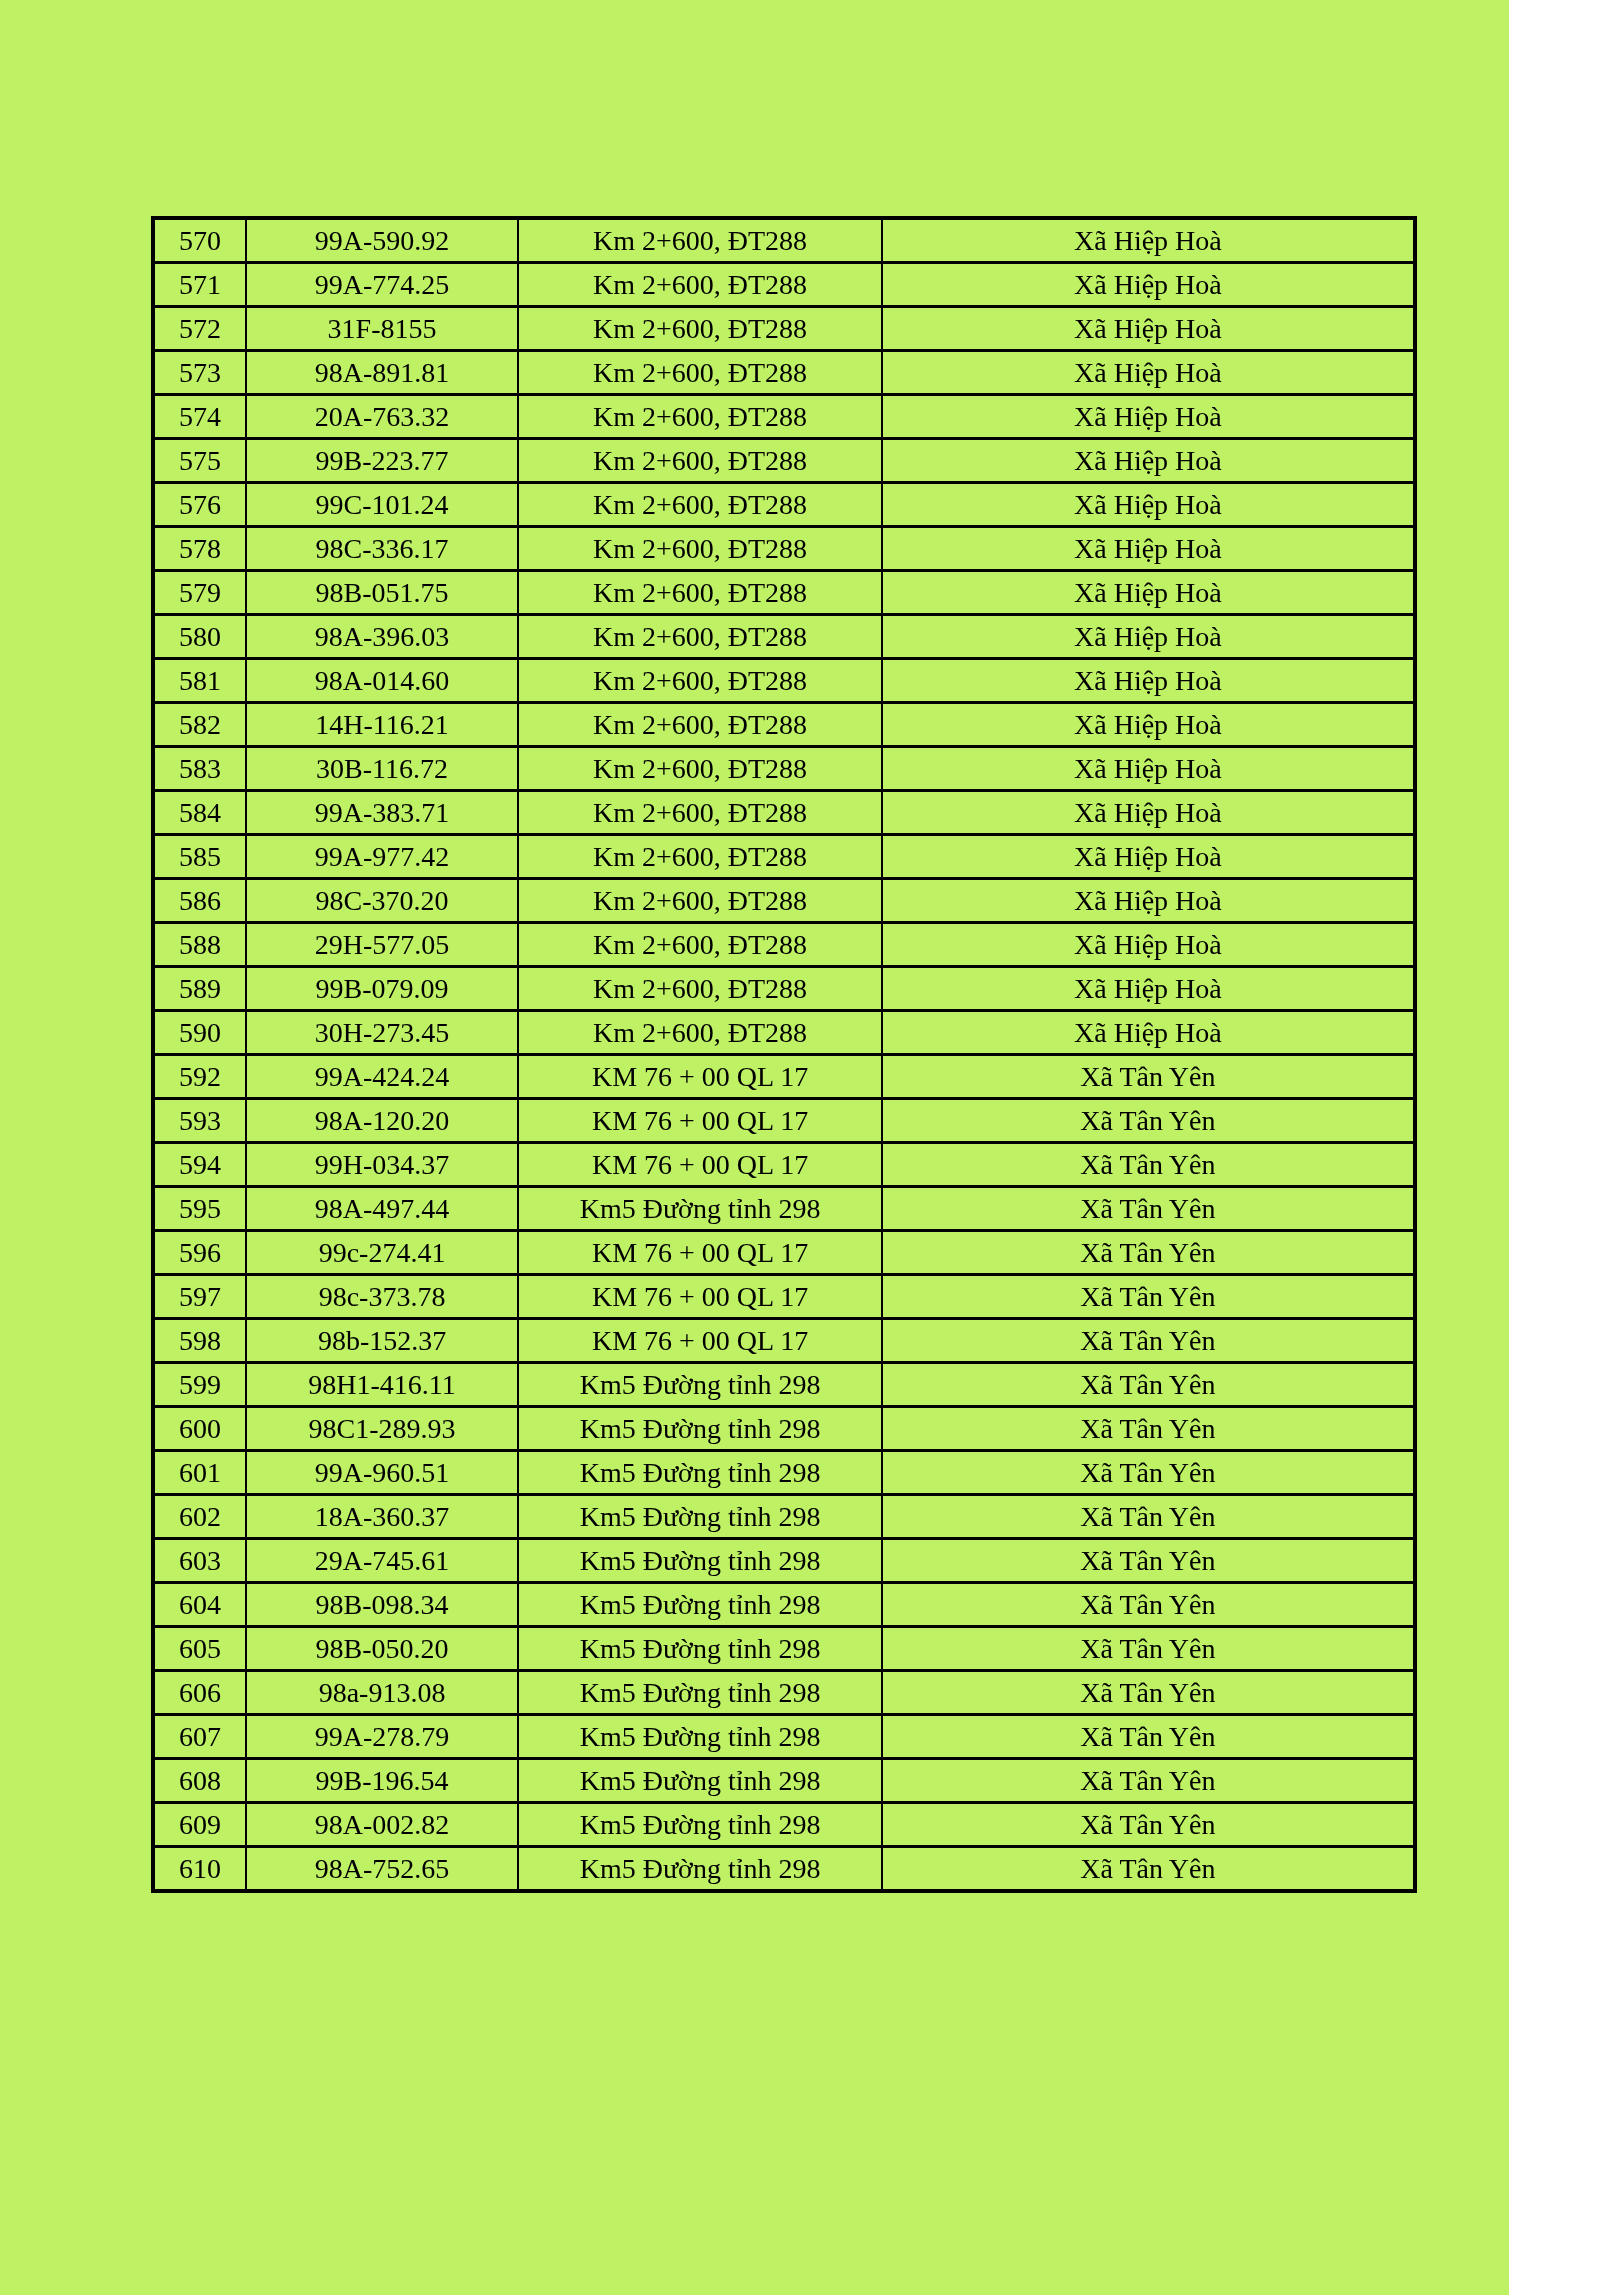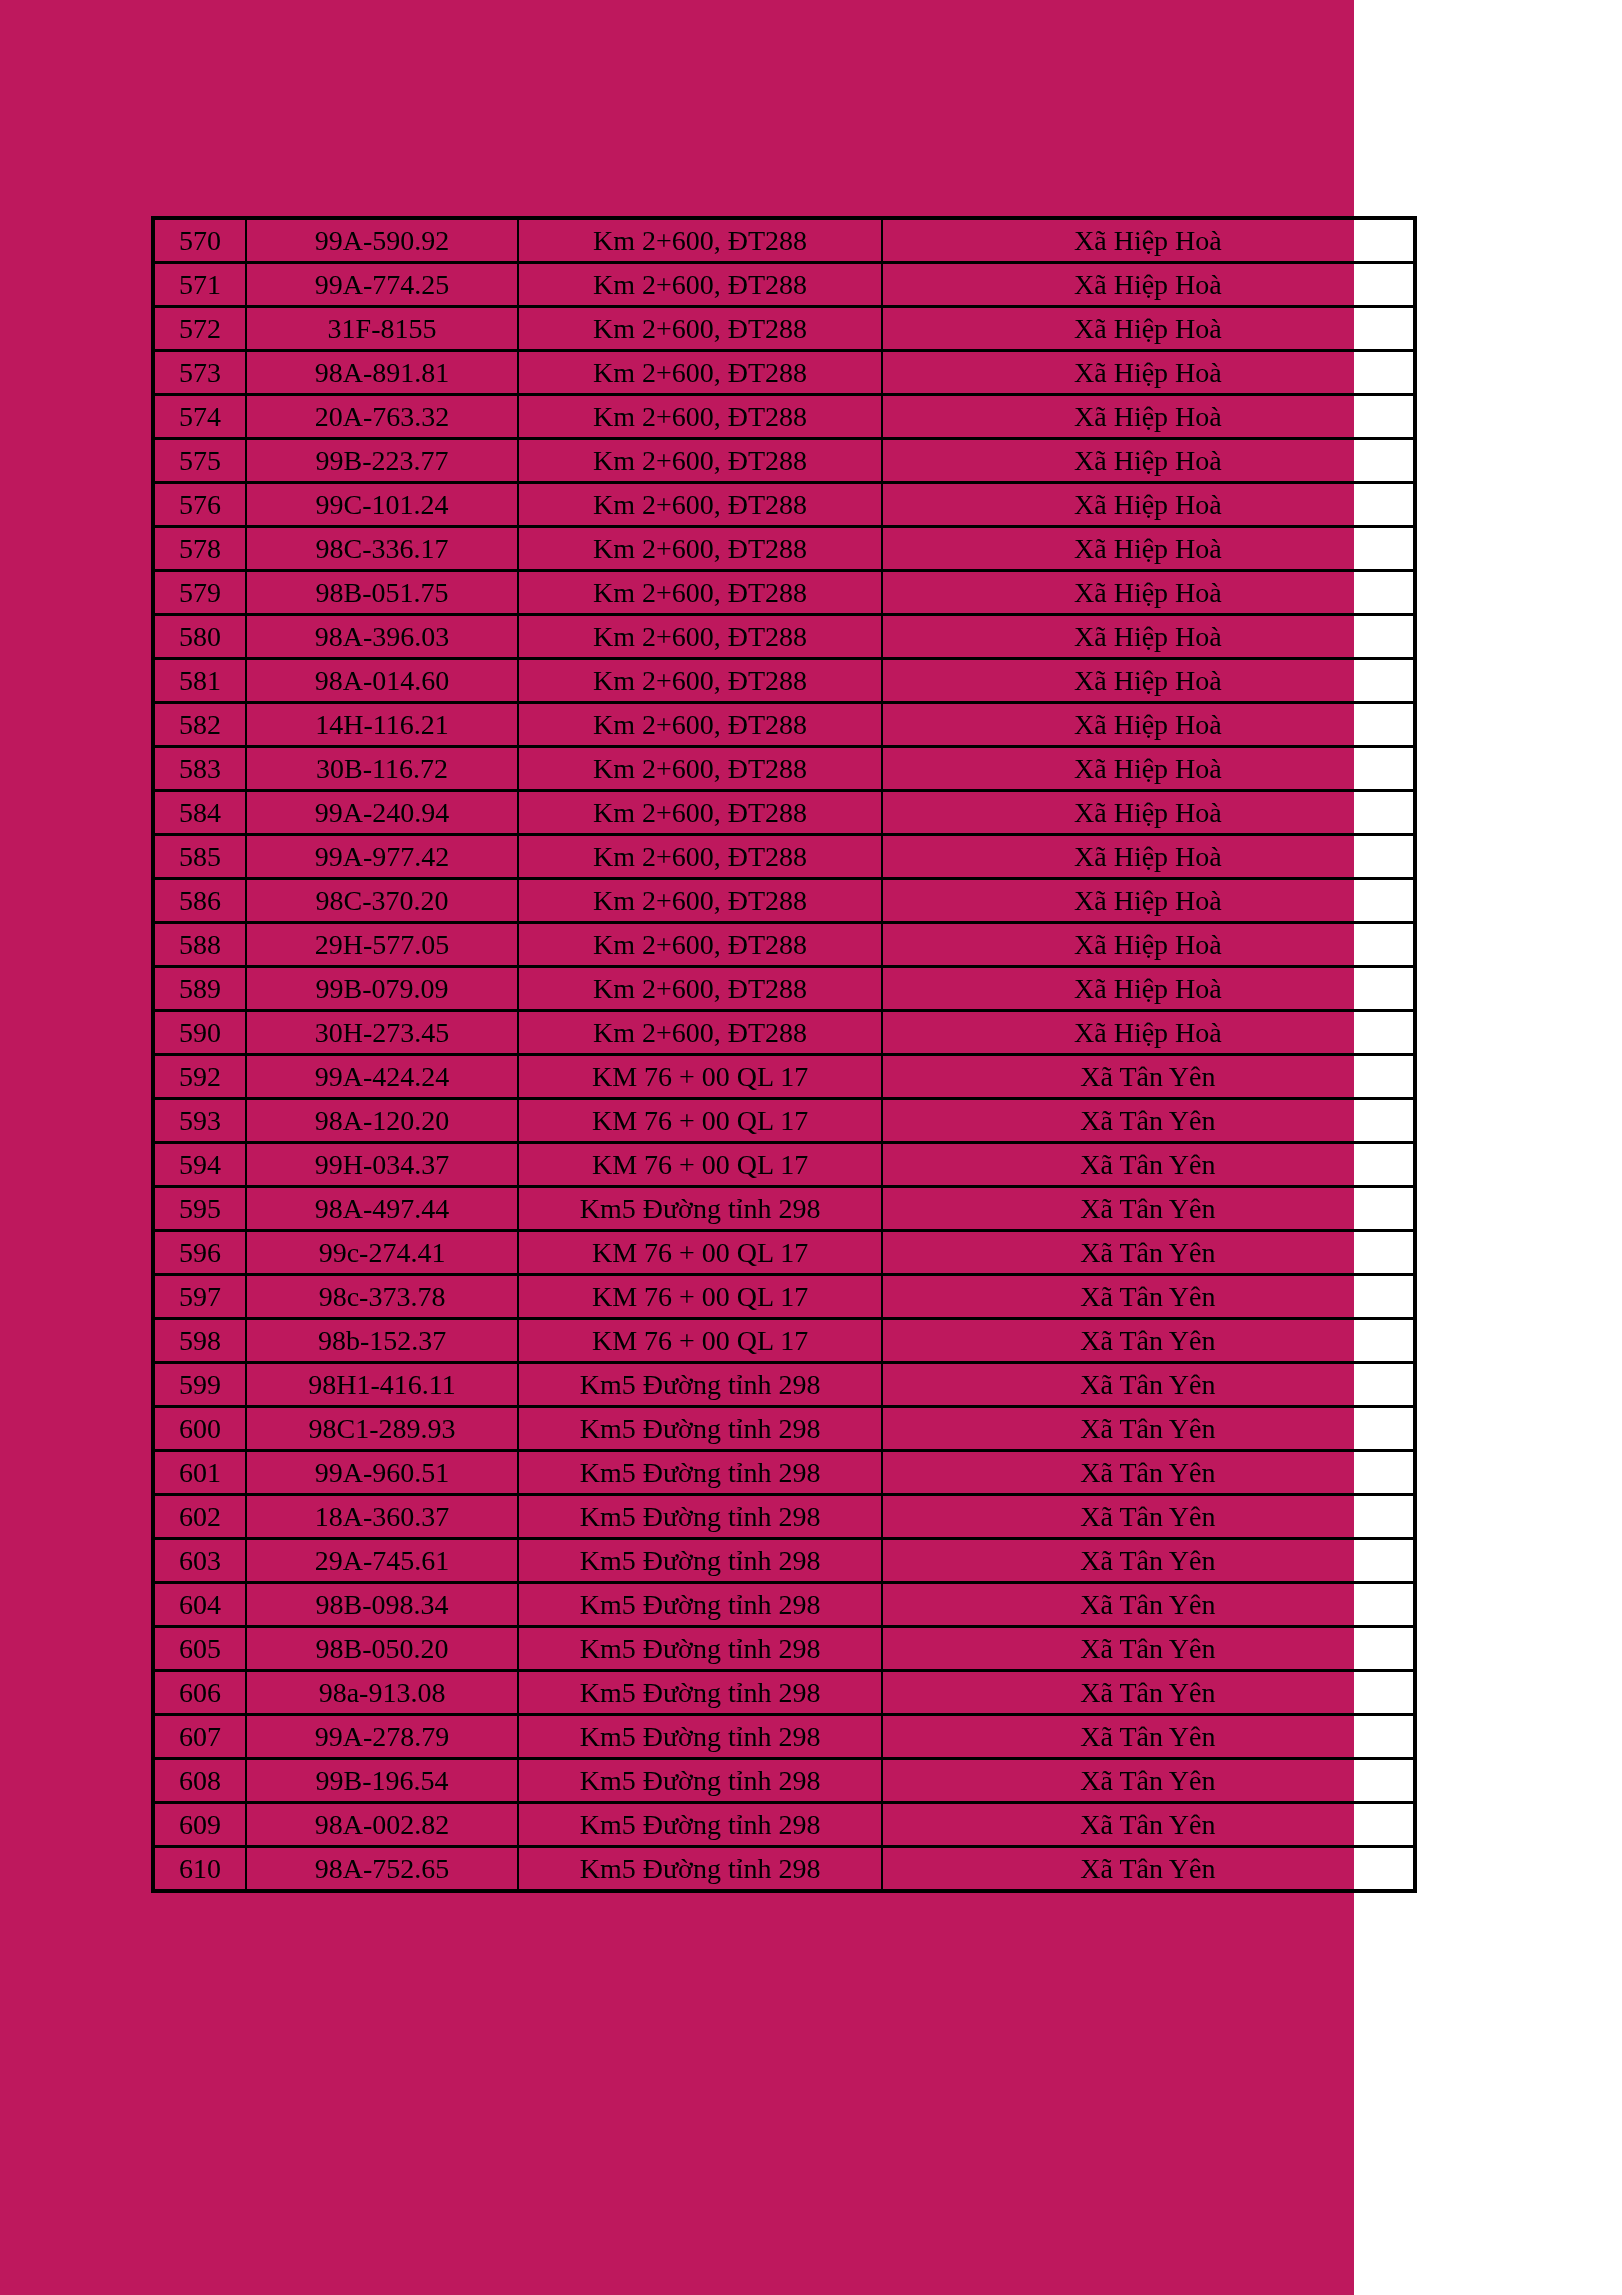--- a/index.html
+++ b/index.html
@@ -10,23 +10,23 @@
   body {
     width: 1623px;
     height: 2295px;
     position: relative;
     font-family: "Liberation Serif", "DejaVu Serif", serif;
     color: #000000;
   }
   .page {
     position: absolute;
     left: 0; top: 0;
-    width: 1354px;
+    width: 1509px;
     height: 2295px;
-    background: #be185d;
+    background: #bef264;
   }
   table.plate-table {
     position: absolute;
     left: 151px;
     top: 216px;
     width: 1266px;
     border-collapse: collapse;
     table-layout: fixed;
     border: 4.6px solid #000000;
   }
@@ -134,21 +134,21 @@
           <td>Xã Hiệp Hoà</td>
         </tr>
         <tr>
           <td>583</td>
           <td>30B-116.72</td>
           <td>Km 2+600, ĐT288</td>
           <td>Xã Hiệp Hoà</td>
         </tr>
         <tr>
           <td>584</td>
-          <td>99A-240.94</td>
+          <td>99A-383.71</td>
           <td>Km 2+600, ĐT288</td>
           <td>Xã Hiệp Hoà</td>
         </tr>
         <tr>
           <td>585</td>
           <td>99A-977.42</td>
           <td>Km 2+600, ĐT288</td>
           <td>Xã Hiệp Hoà</td>
         </tr>
         <tr>

